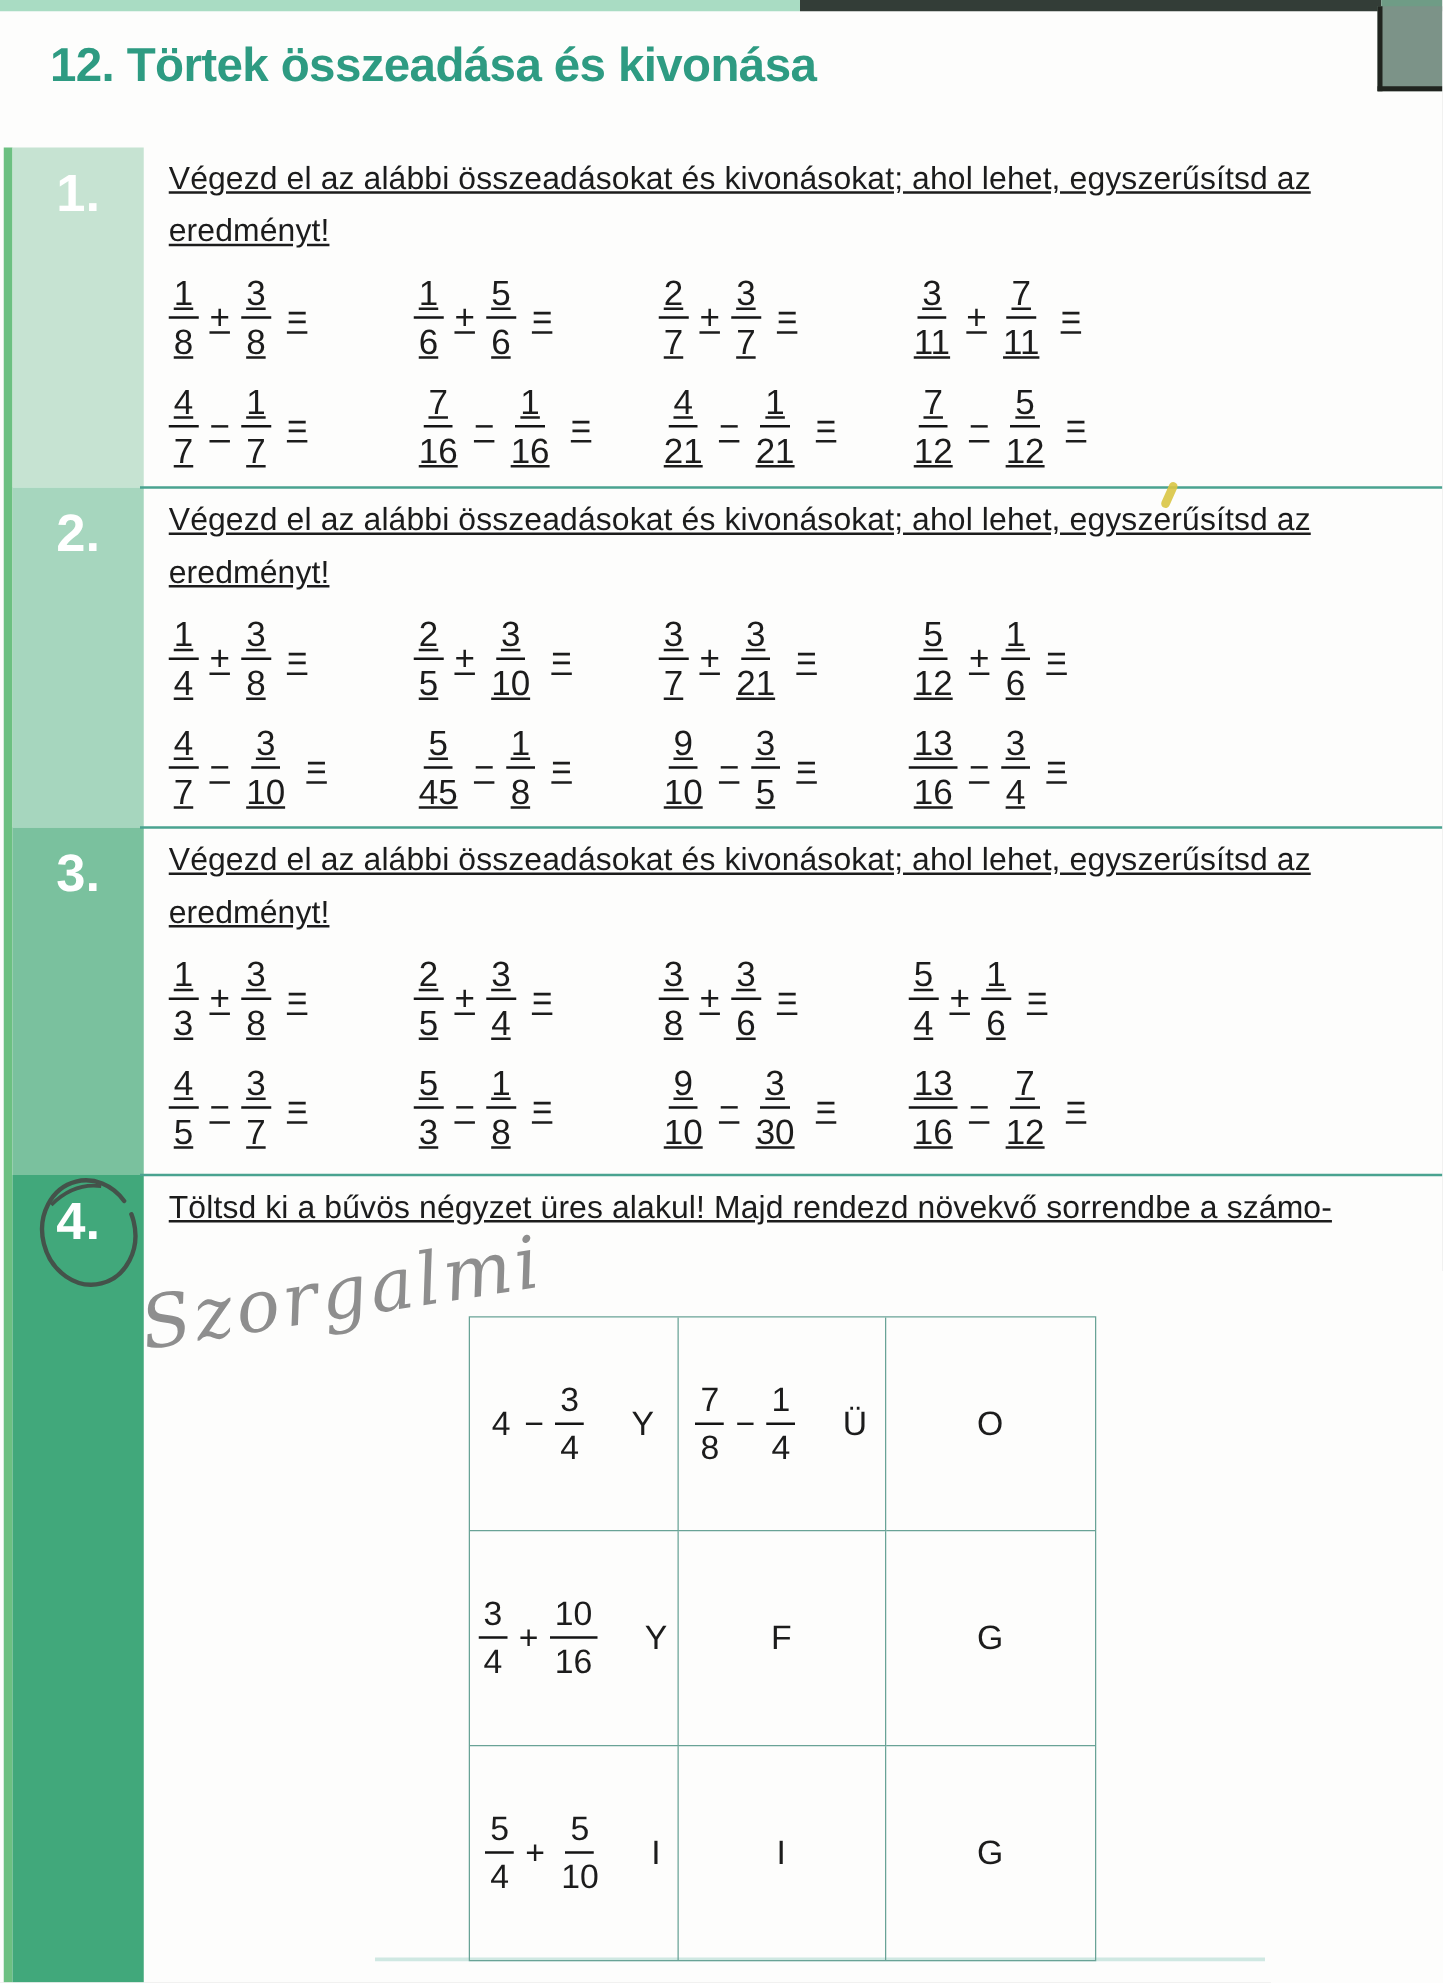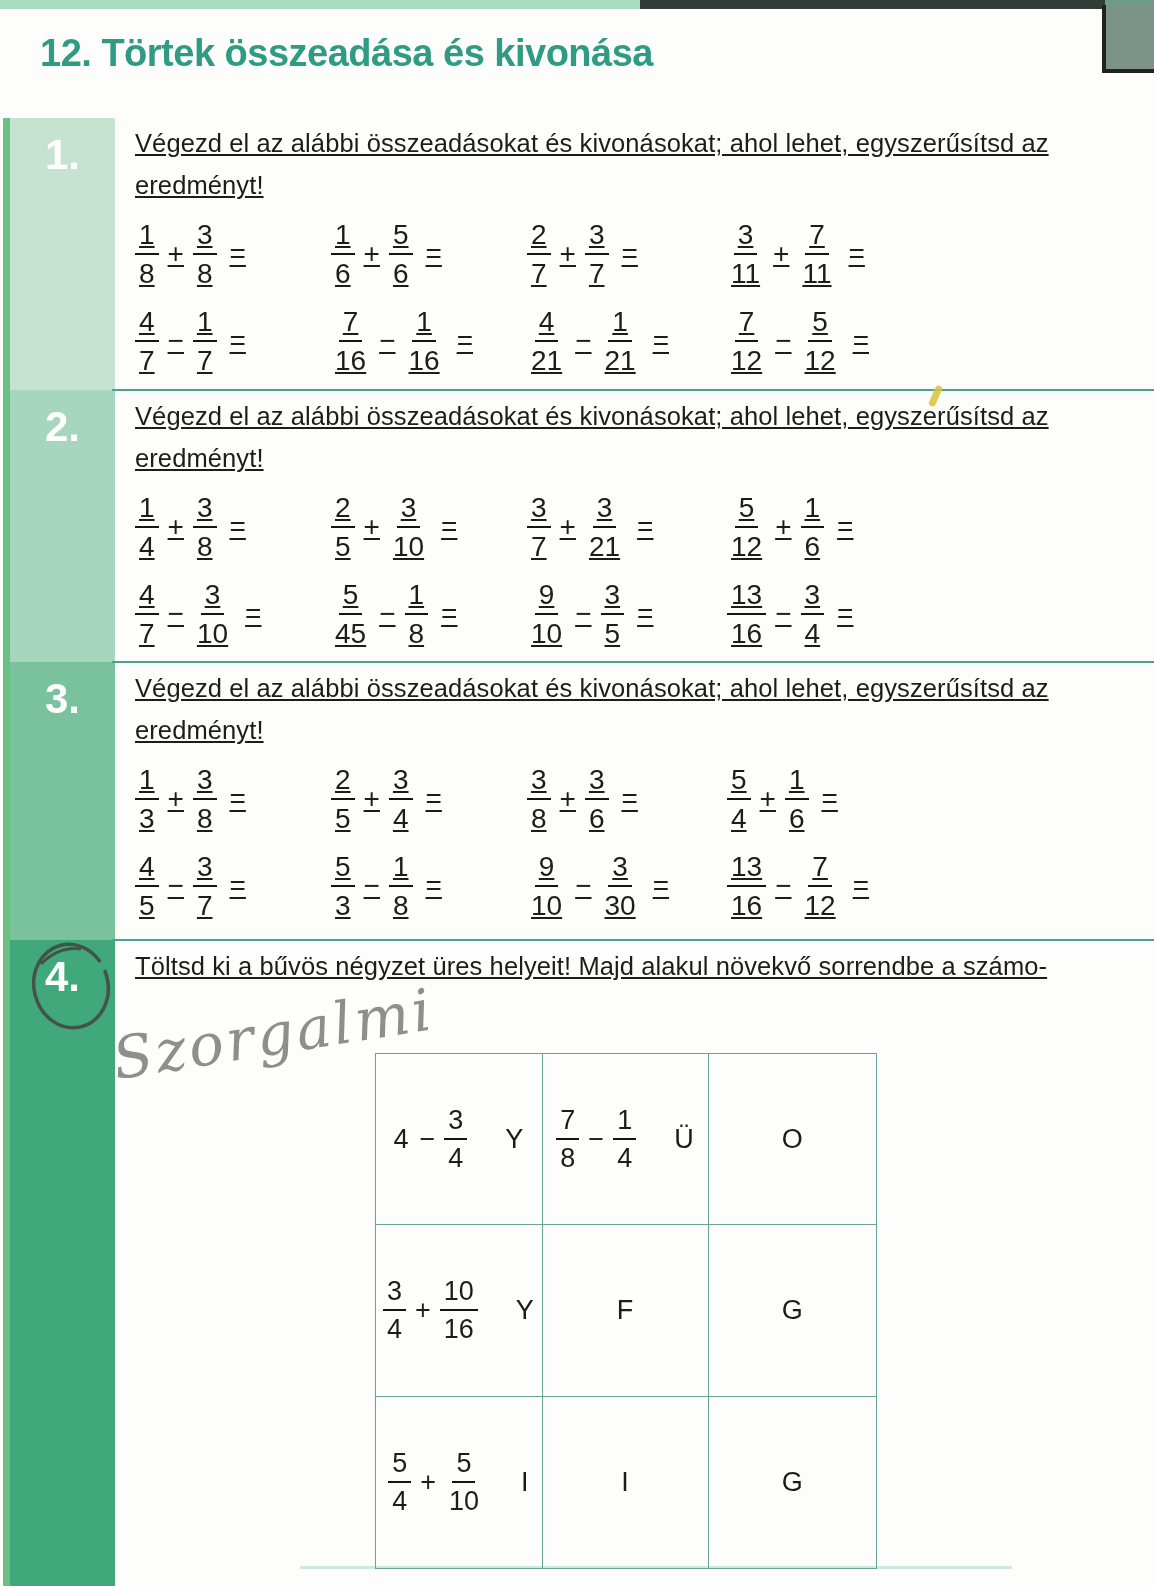--- a/index.html
+++ b/index.html
@@ -425,21 +425,21 @@
           <span class="frac">
             <span class="num">7</span>
             <span class="den">12</span>
           </span>
           <span class="eq">=</span>
         </span>
       </div>
     </div>
   <div class="content c4">
     <div class="prompt">
-        <div class="prompt-line">Töltsd ki a bűvös négyzet üres helyeit! Majd alakul növekvő sorrendbe a számo-</div>
+        <div class="prompt-line">Töltsd ki a bűvös négyzet üres alakul! Majd rendezd növekvő sorrendbe a számo-</div>
       </div>
   </div>
 
   <div class="handwriting">Szorgalmi</div>
 
   <div class="magic-grid">
       <div class="cell br bb">
         <span class="expr">
           <span class="whole">4</span>
           <span class="op">−</span>

